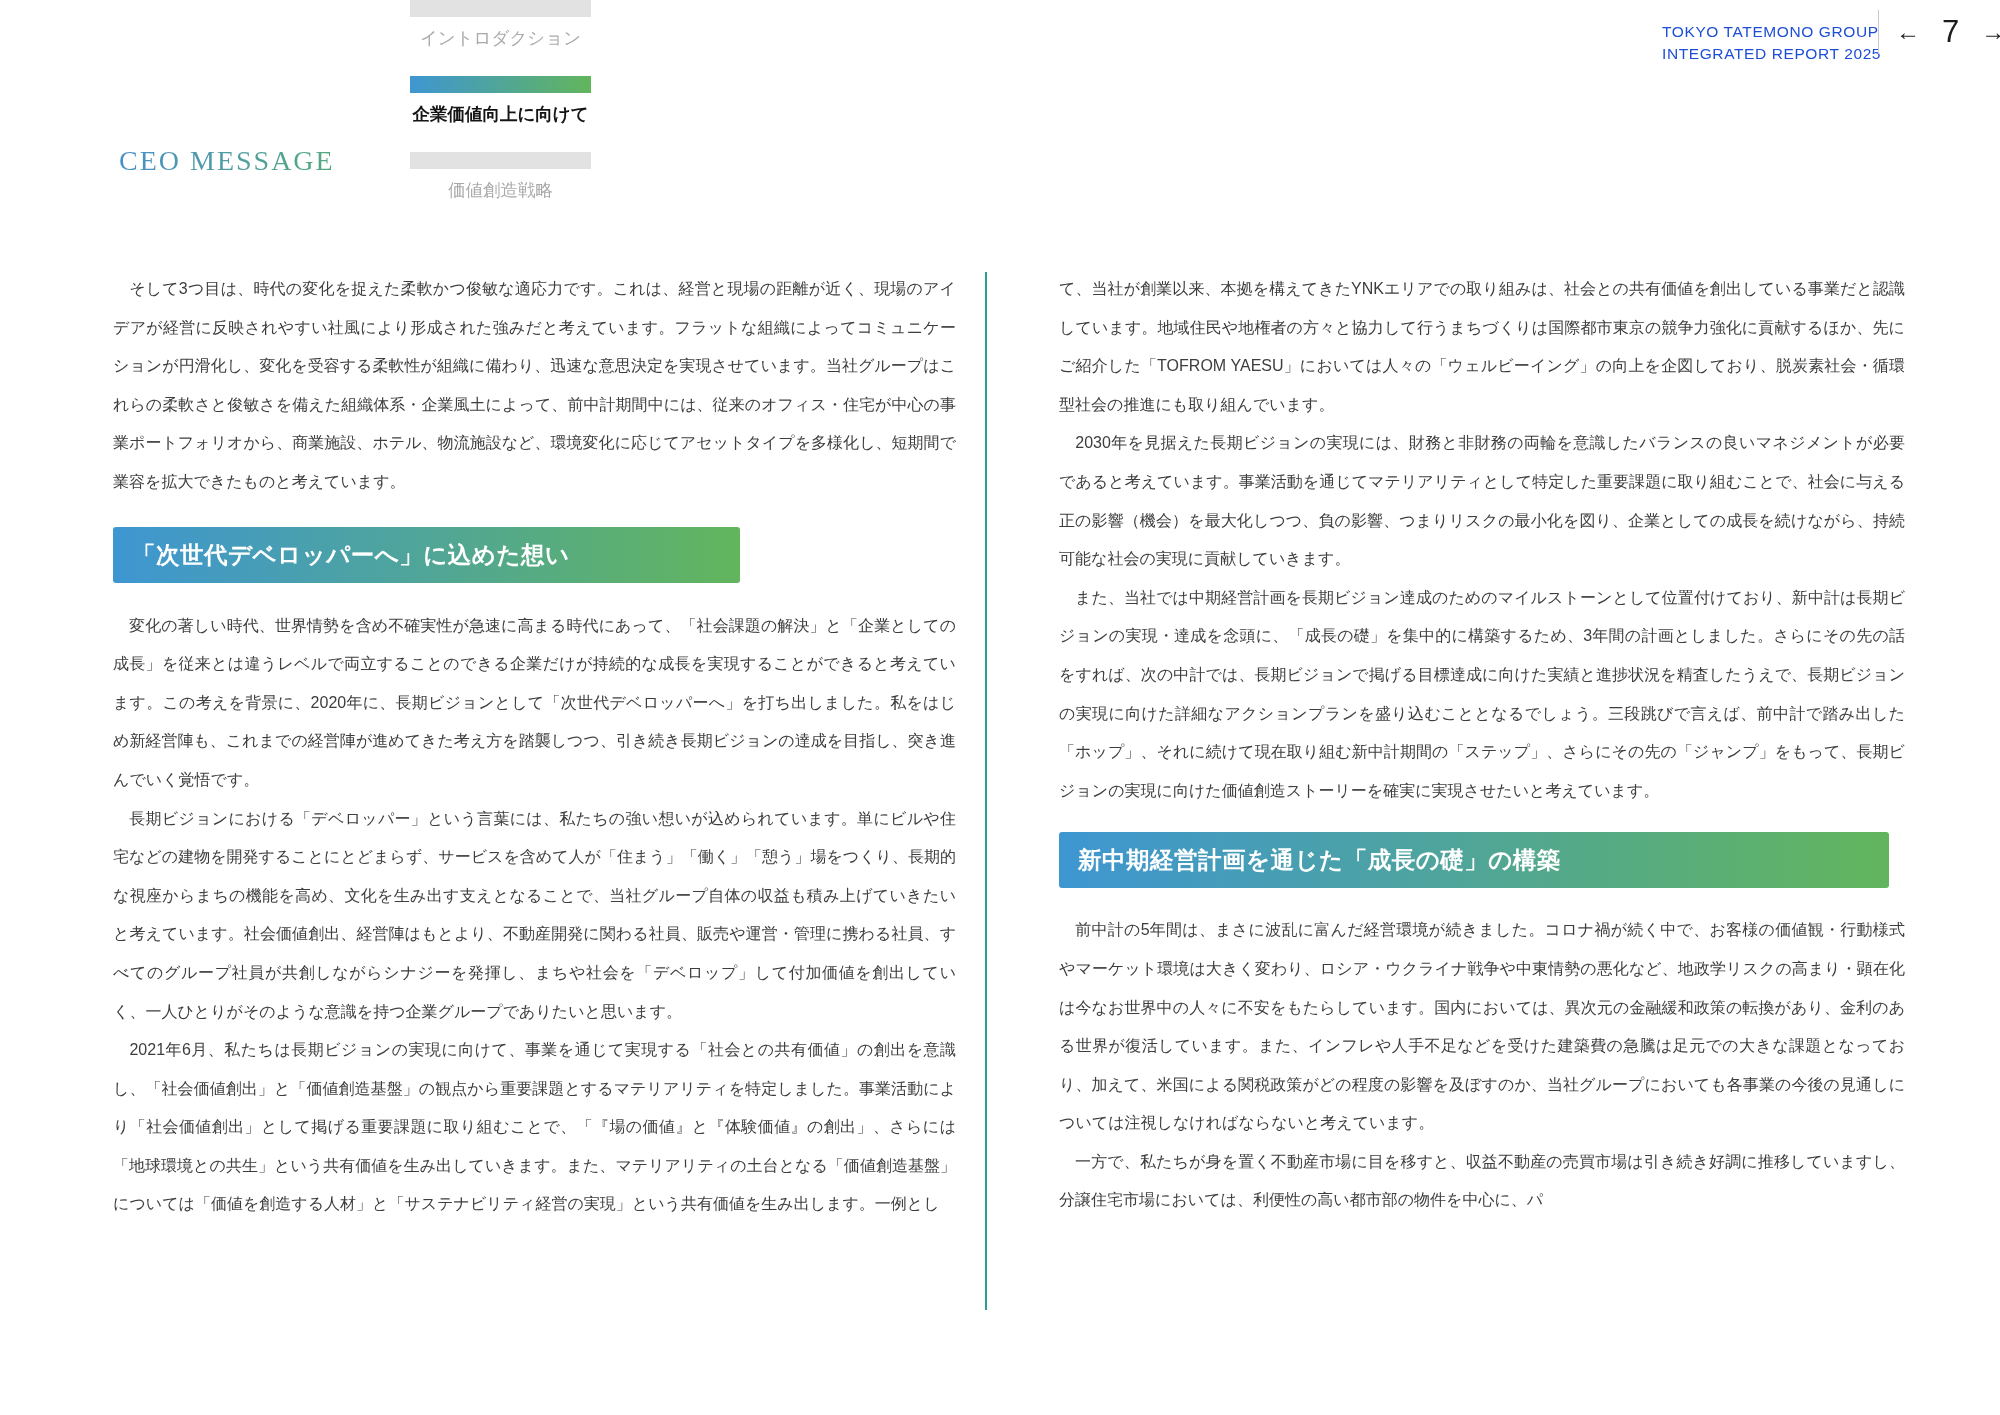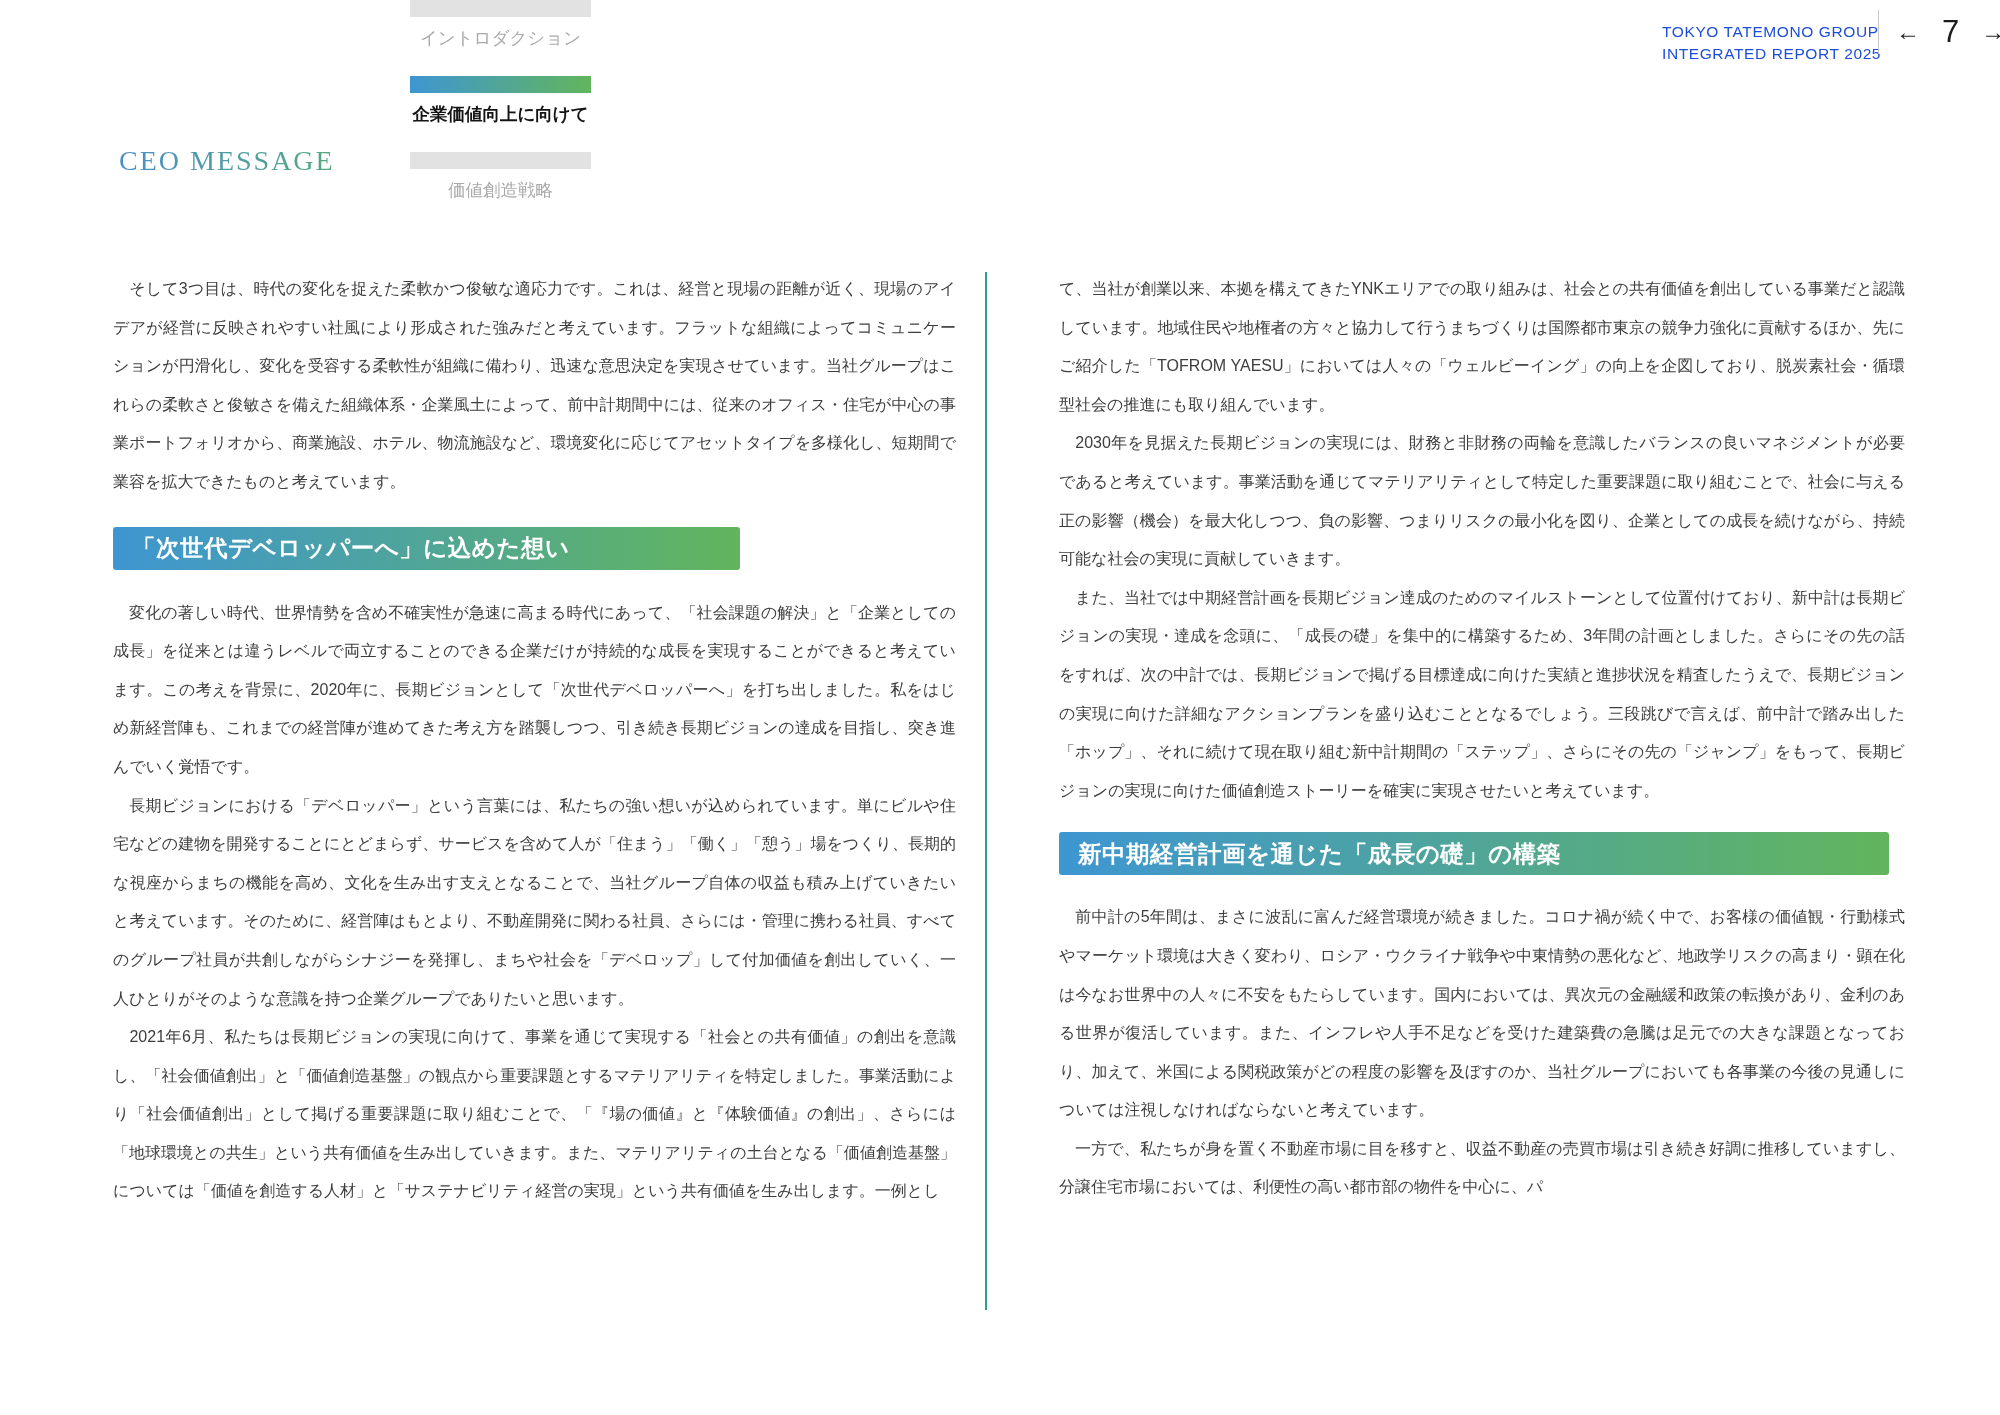--- a/index.html
+++ b/index.html
@@ -35,21 +35,21 @@
   
   .col{position:absolute;top:270px;}
   .col-left{left:113px;width:843px;}
   .col-right{left:1059px;width:846px;}
   .col p{
     margin:0;font-size:16px;line-height:38.6px;color:#3d3d3d;
     text-align:justify;
   }
   .col-divider{position:absolute;left:985px;top:272px;width:2px;height:1038px;background:var(--divider);}
   .banner{
-    height:43px;box-sizing:border-box;display:flex;align-items:center;
+    height:56px;box-sizing:border-box;display:flex;align-items:center;
     padding:0 19px;border-radius:3px;
     background:linear-gradient(90deg,var(--grad-start),var(--grad-end));
     color:#ffffff;font-weight:bold;font-size:23.5px;letter-spacing:.5px;
   }
   .banner-1{width:627px;margin:25px 0 24px 0;}
   .banner-2{width:830px;margin:22px 0 23px 0;}
 </style>
 </head>
 <body>
 
@@ -84,21 +84,21 @@
 <h1 class="page-title">CEO MESSAGE</h1>
 
 <div class="col-divider"></div>
 
 <section class="col col-left">
   <p>　そして3つ目は、時代の変化を捉えた柔軟かつ俊敏な適応力です。これは、経営と現場の距離が近く、現場のアイデアが経営に反映されやすい社風により形成された強みだと考えています。フラットな組織によってコミュニケーションが円滑化し、変化を受容する柔軟性が組織に備わり、迅速な意思決定を実現させています。当社グループはこれらの柔軟さと俊敏さを備えた組織体系・企業風土によって、前中計期間中には、従来のオフィス・住宅が中心の事業ポートフォリオから、商業施設、ホテル、物流施設など、環境変化に応じてアセットタイプを多様化し、短期間で業容を拡大できたものと考えています。</p>
   <div class="banner banner-1">
     <span>「次世代デベロッパーへ」に込めた想い</span>
   </div>
   <p>　変化の著しい時代、世界情勢を含め不確実性が急速に高まる時代にあって、「社会課題の解決」と「企業としての成長」を従来とは違うレベルで両立することのできる企業だけが持続的な成長を実現することができると考えています。この考えを背景に、2020年に、長期ビジョンとして「次世代デベロッパーへ」を打ち出しました。私をはじめ新経営陣も、これまでの経営陣が進めてきた考え方を踏襲しつつ、引き続き長期ビジョンの達成を目指し、突き進んでいく覚悟です。</p>
-  <p>　長期ビジョンにおける「デベロッパー」という言葉には、私たちの強い想いが込められています。単にビルや住宅などの建物を開発することにとどまらず、サービスを含めて人が「住まう」「働く」「憩う」場をつくり、長期的な視座からまちの機能を高め、文化を生み出す支えとなることで、当社グループ自体の収益も積み上げていきたいと考えています。そのために、経営陣はもとより、不動産開発に関わる社員、さらには・管理に携わる社員、すべてのグループ社員が共創しながらシナジーを発揮し、まちや社会を「デベロップ」して付加価値を創出していく、一人ひとりがそのような意識を持つ企業グループでありたいと思います。</p>
+  <p>　長期ビジョンにおける「デベロッパー」という言葉には、私たちの強い想いが込められています。単にビルや住宅などの建物を開発することにとどまらず、サービスを含めて人が「住まう」「働く」「憩う」場をつくり、長期的な視座からまちの機能を高め、文化を生み出す支えとなることで、当社グループ自体の収益も積み上げていきたいと考えています。社会価値創出、経営陣はもとより、不動産開発に関わる社員、販売や運営・管理に携わる社員、すべてのグループ社員が共創しながらシナジーを発揮し、まちや社会を「デベロップ」して付加価値を創出していく、一人ひとりがそのような意識を持つ企業グループでありたいと思います。</p>
   <p>　2021年6月、私たちは長期ビジョンの実現に向けて、事業を通じて実現する「社会との共有価値」の創出を意識し、「社会価値創出」と「価値創造基盤」の観点から重要課題とするマテリアリティを特定しました。事業活動により「社会価値創出」として掲げる重要課題に取り組むことで、「『場の価値』と『体験価値』の創出」、さらには「地球環境との共生」という共有価値を生み出していきます。また、マテリアリティの土台となる「価値創造基盤」については「価値を創造する人材」と「サステナビリティ経営の実現」という共有価値を生み出します。一例とし</p>
 </section>
 
 <section class="col col-right">
   <p>て、当社が創業以来、本拠を構えてきたYNKエリアでの取り組みは、社会との共有価値を創出している事業だと認識しています。地域住民や地権者の方々と協力して行うまちづくりは国際都市東京の競争力強化に貢献するほか、先にご紹介した「TOFROM YAESU」においては人々の「ウェルビーイング」の向上を企図しており、脱炭素社会・循環型社会の推進にも取り組んでいます。</p>
   <p>　2030年を見据えた長期ビジョンの実現には、財務と非財務の両輪を意識したバランスの良いマネジメントが必要であると考えています。事業活動を通じてマテリアリティとして特定した重要課題に取り組むことで、社会に与える正の影響（機会）を最大化しつつ、負の影響、つまりリスクの最小化を図り、企業としての成長を続けながら、持続可能な社会の実現に貢献していきます。</p>
   <p>　また、当社では中期経営計画を長期ビジョン達成のためのマイルストーンとして位置付けており、新中計は長期ビジョンの実現・達成を念頭に、「成長の礎」を集中的に構築するため、3年間の計画としました。さらにその先の話をすれば、次の中計では、長期ビジョンで掲げる目標達成に向けた実績と進捗状況を精査したうえで、長期ビジョンの実現に向けた詳細なアクションプランを盛り込むこととなるでしょう。三段跳びで言えば、前中計で踏み出した「ホップ」、それに続けて現在取り組む新中計期間の「ステップ」、さらにその先の「ジャンプ」をもって、長期ビジョンの実現に向けた価値創造ストーリーを確実に実現させたいと考えています。</p>
   <div class="banner banner-2">
     <span>新中期経営計画を通じた「成長の礎」の構築</span>
   </div>

